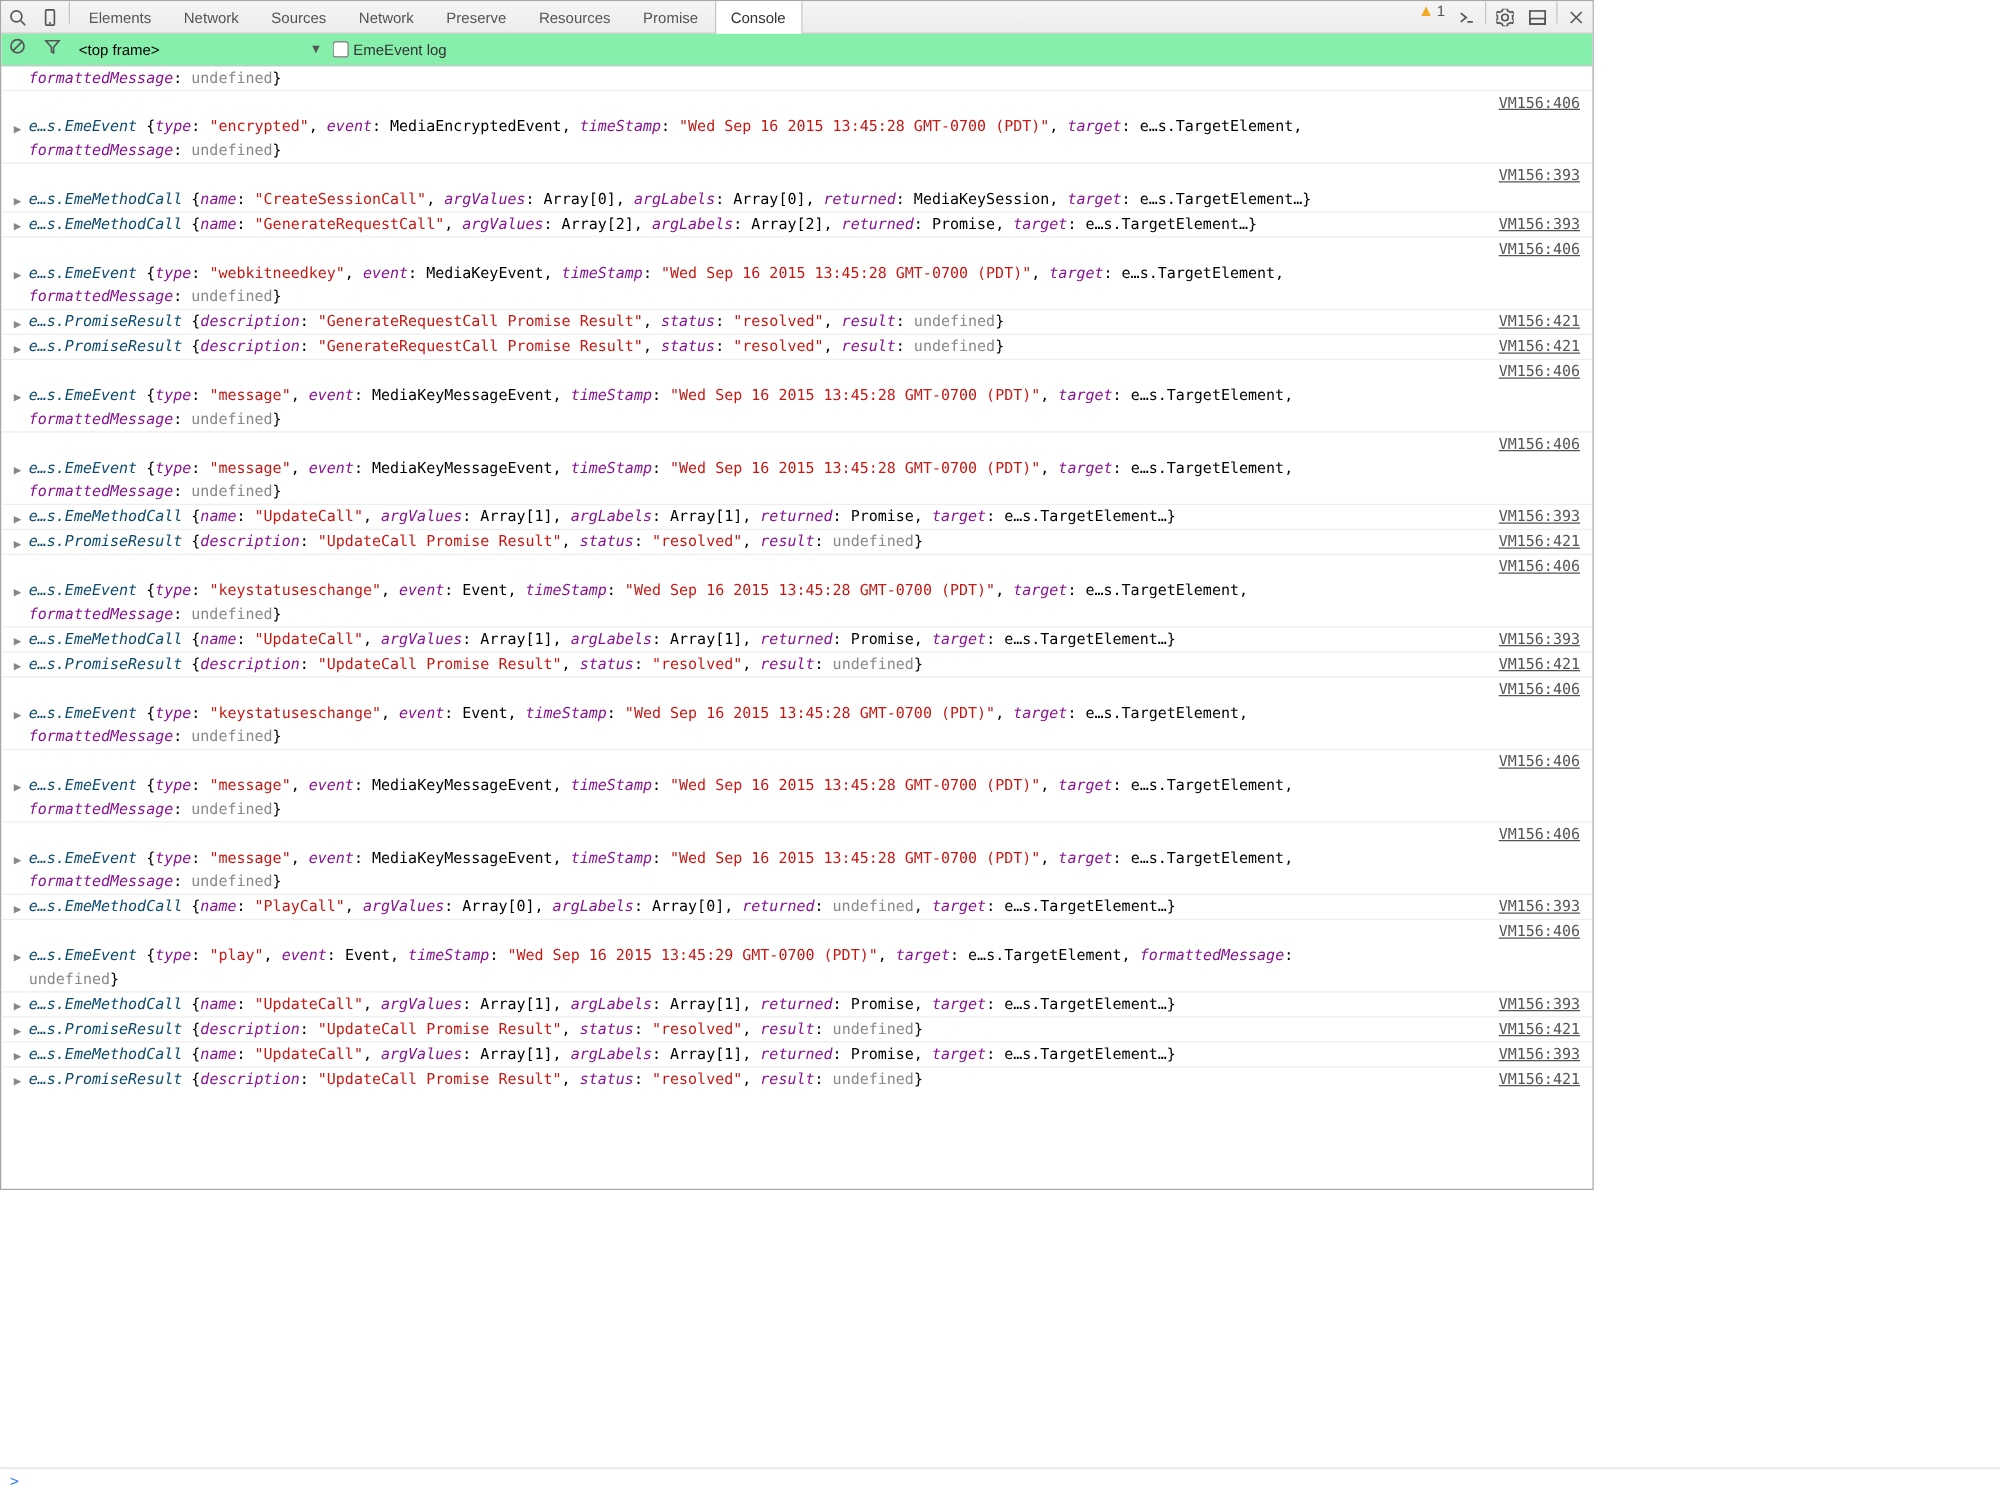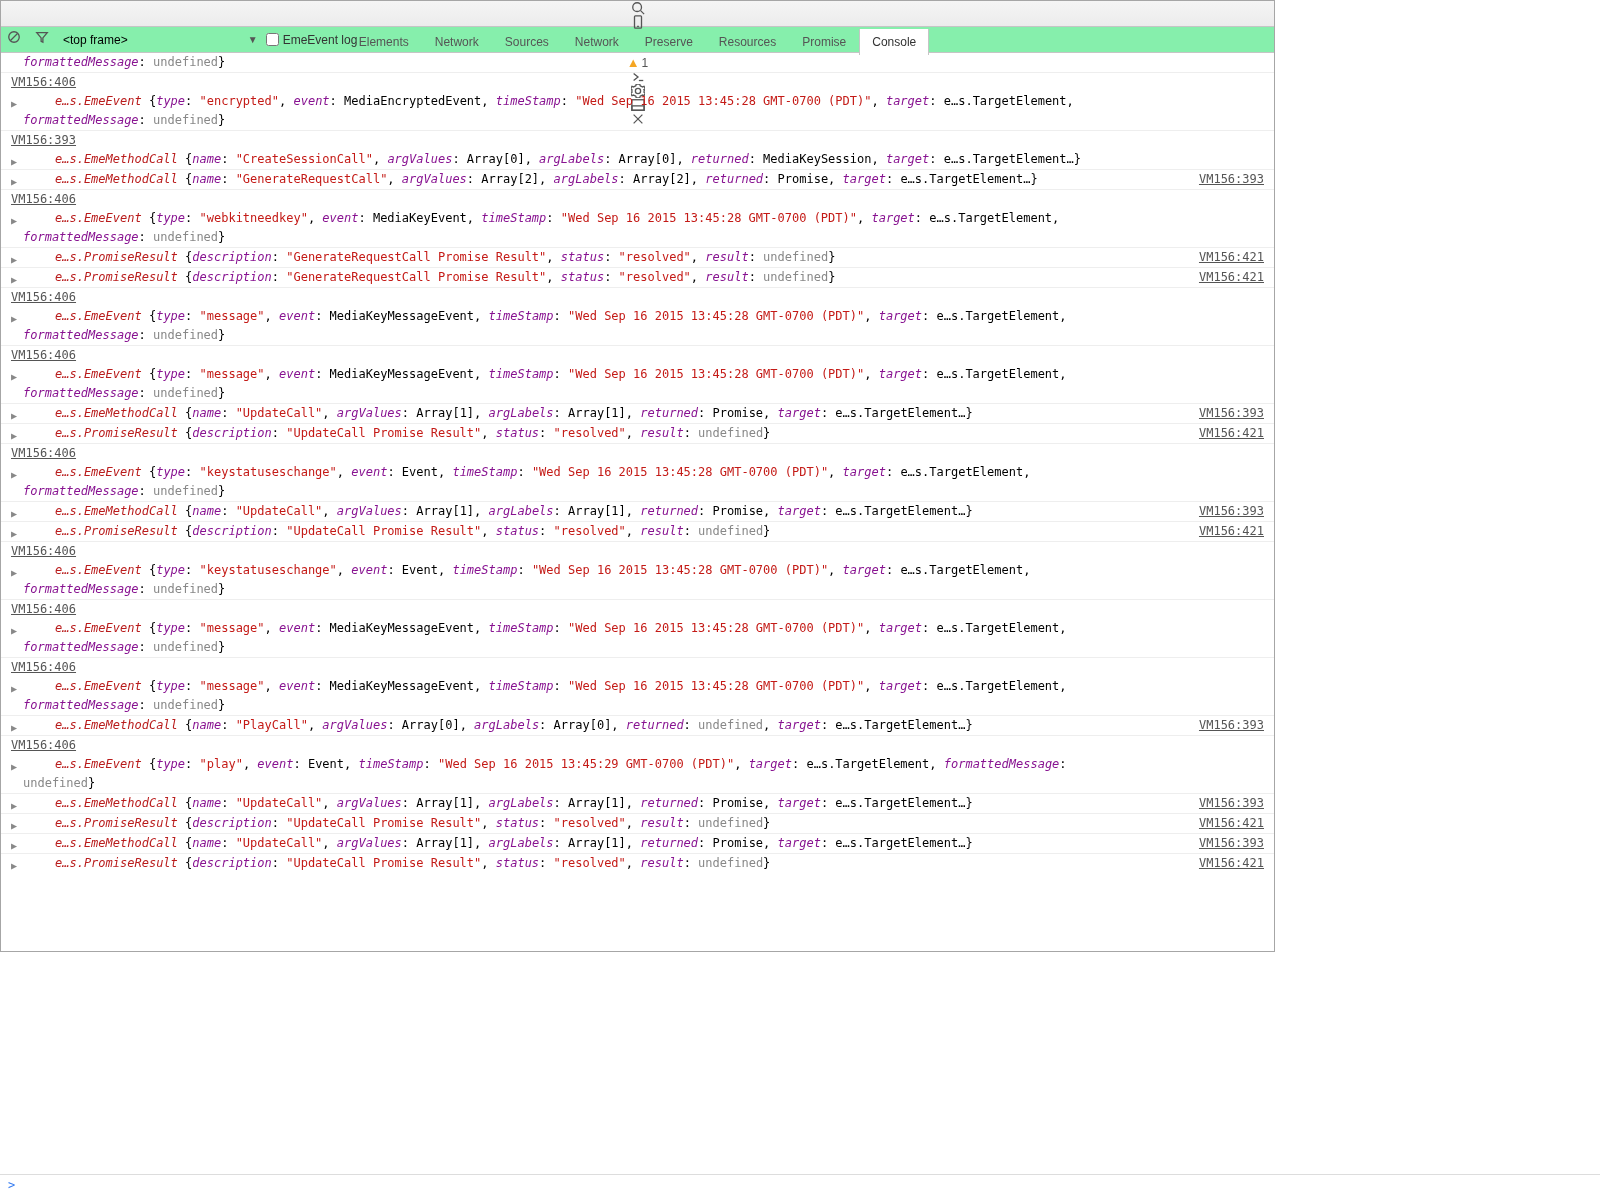--- a/index.html
+++ b/index.html
@@ -9,25 +9,24 @@
     color: #222;
     background: #fff;
     width: 1275px;
     height: 952px;
     overflow: hidden;
     border: 1px solid #a6a6a6;
   }
   
   .toolbar {
     display: flex;
-    align-items: center;
+    align-items: flex-start;
     height: 26px;
     background: linear-gradient(#f5f5f5,#ececec);
     border-bottom: 1px solid #c5c5c5;
-    flex-direction: column;
   }
   .toolbar .icon-btn {
     width: 26px; height: 26px;
     display: flex; align-items: center; justify-content: center;
     color: #555;
     cursor: pointer;
   }
   .toolbar .sep {
     width: 1px; height: 18px; background: #c5c5c5; margin: 0 2px;
   }
@@ -107,22 +106,23 @@
     left:10px;
     top:2px;
     color:#888;
     font-size:10px;
     cursor:pointer;
   }
   .k   { color:#881391; font-style:italic; }   
   .str { color:#c41a16; font-style:normal; }   
   .pln { color:#000; font-style:normal; }      
   .und { color:#888; font-style:normal; }      
-  .head{ font-style:italic; color:#b91c1c;margin-left:32px; }
+  .head{ font-style:italic; color:#0c4a6e; }
   .src-line {
+    text-align:right;
     font-family: Menlo, Consolas, monospace;
     font-size:12px;
     color:#555;
     text-decoration:underline;
     cursor:pointer;
     padding: 0 10px;
     border-top:1px solid #eee;
     line-height:19px;
   }
   .prompt {

